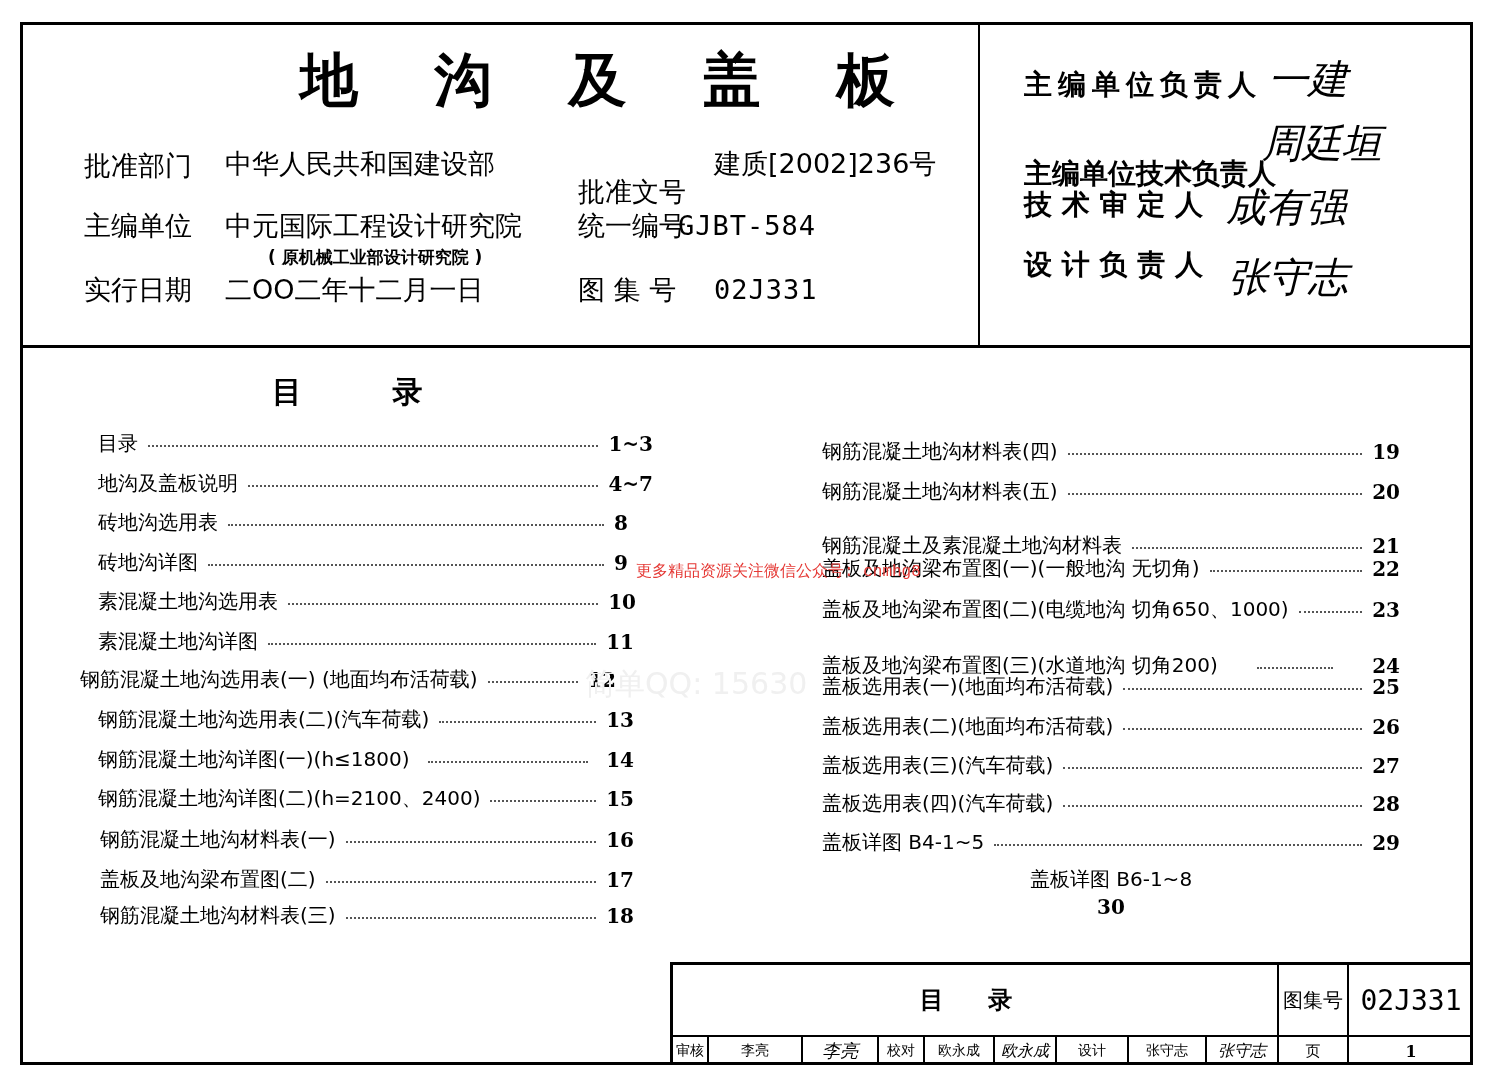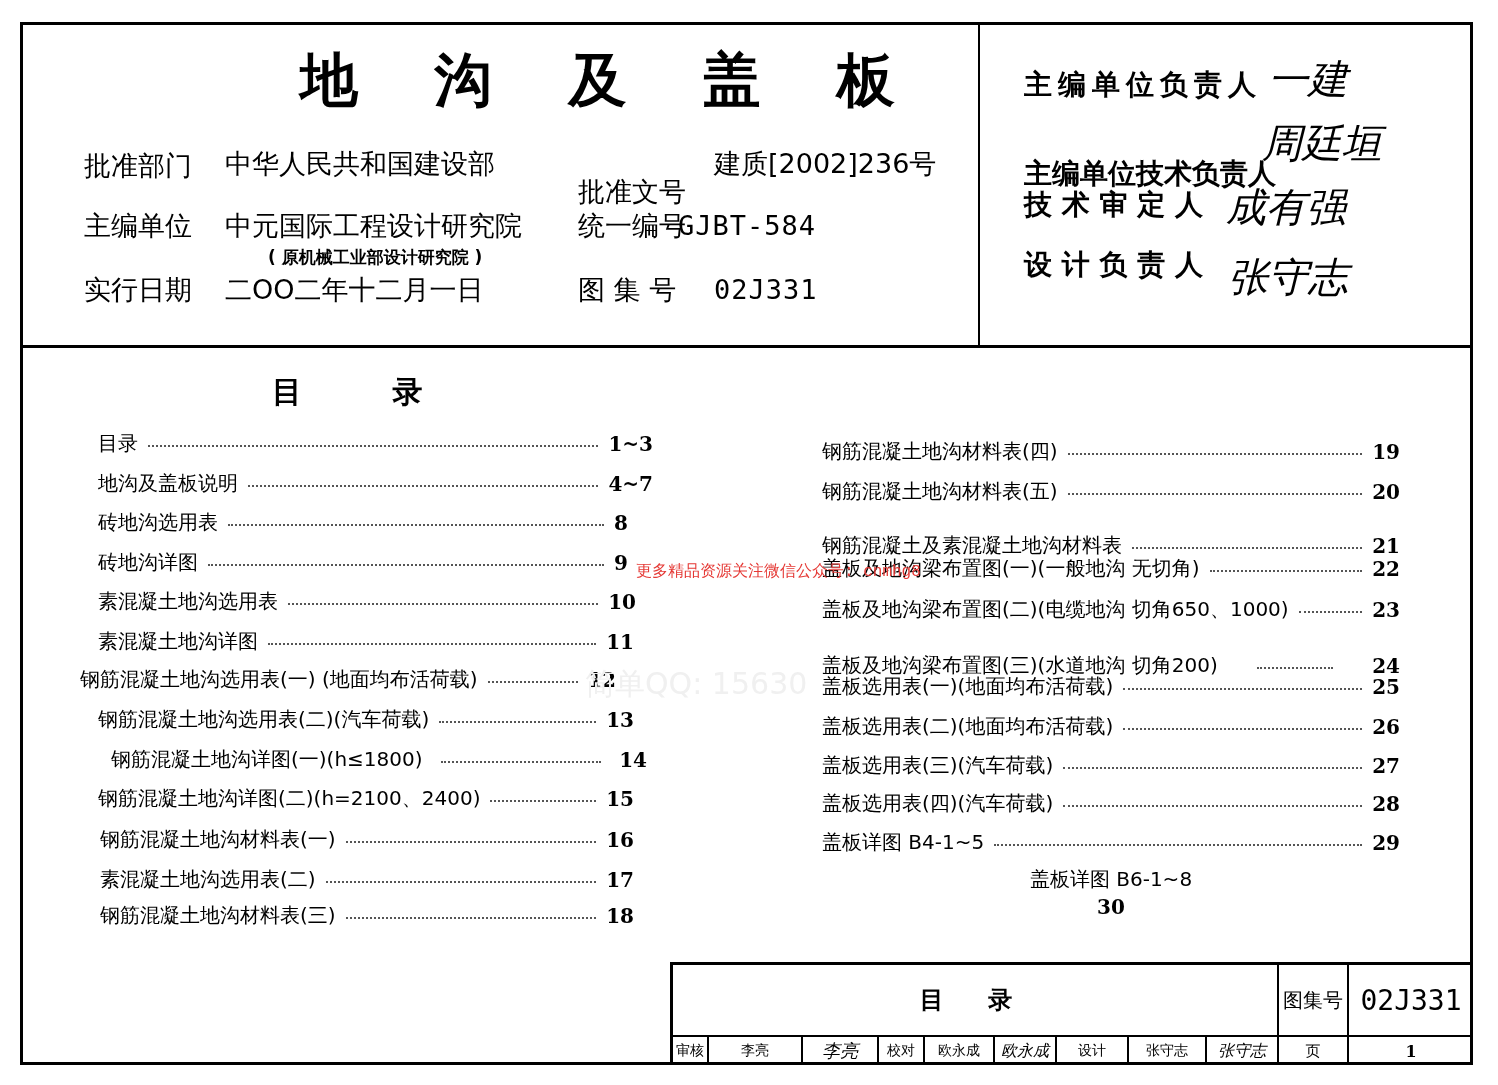--- a/index.html
+++ b/index.html
@@ -97,37 +97,37 @@
   <div class="toc-row" style="left:80px;top:666px;width:536px;">
       <span class="lbl">钢筋混凝土地沟选用表(一) (地面均布活荷载)</span>
       <span class="dots"></span>
       <span class="pg">12</span>
     </div>
   <div class="toc-row" style="left:98px;top:706px;width:536px;">
       <span class="lbl">钢筋混凝土地沟选用表(二)(汽车荷载)</span>
       <span class="dots"></span>
       <span class="pg">13</span>
     </div>
-  <div class="toc-row" style="left:111px;top:746px;width:536px;gap:8px;">
+  <div class="toc-row" style="left:98px;top:746px;width:536px;gap:8px;">
       <span class="lbl">钢筋混凝土地沟详图(一)(h≤1800)</span>
       <span class="dots"></span>
       <span class="pg">14</span>
     </div>
   <div class="toc-row" style="left:98px;top:785px;width:536px;">
       <span class="lbl">钢筋混凝土地沟详图(二)(h=2100、2400)</span>
       <span class="dots"></span>
       <span class="pg">15</span>
     </div>
   <div class="toc-row" style="left:100px;top:826px;width:534px;">
       <span class="lbl">钢筋混凝土地沟材料表(一)</span>
       <span class="dots"></span>
       <span class="pg">16</span>
     </div>
   <div class="toc-row" style="left:100px;top:866px;width:534px;">
-      <span class="lbl">素混凝土地沟选用表(二)</span>
+      <span class="lbl">盖板及地沟梁布置图(二)</span>
       <span class="dots"></span>
       <span class="pg">17</span>
     </div>
   <div class="toc-row" style="left:100px;top:902px;width:534px;">
       <span class="lbl">钢筋混凝土地沟材料表(三)</span>
       <span class="dots"></span>
       <span class="pg">18</span>
     </div>
 </div>
 

